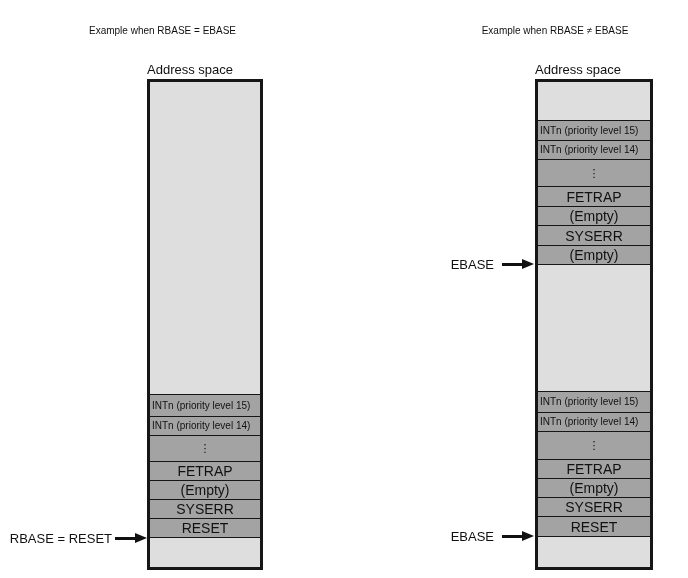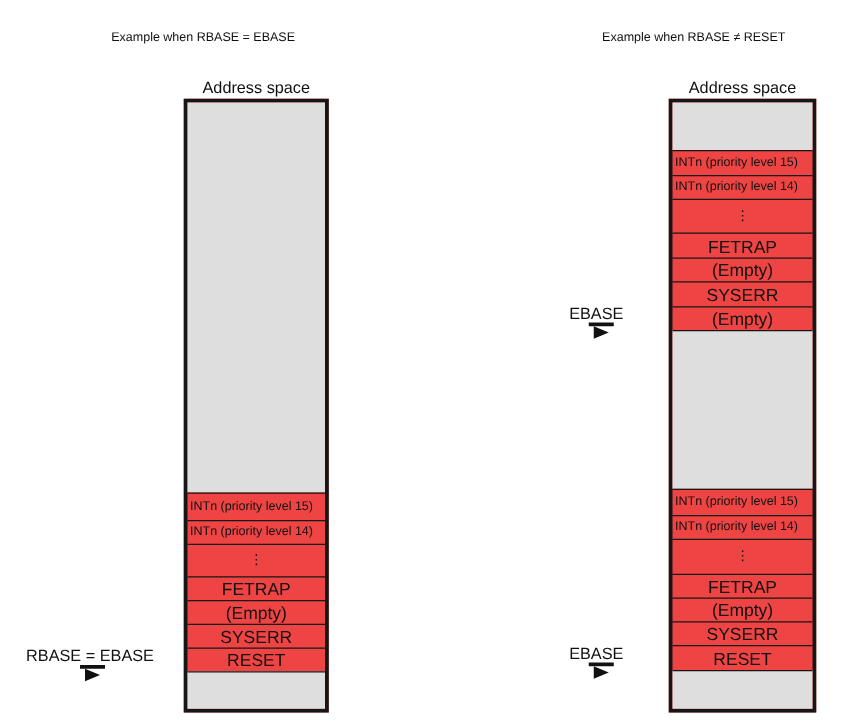--- a/index.html
+++ b/index.html
@@ -5,27 +5,27 @@
   html,body { margin:0; padding:0; }
   #canvas {
     position:relative; width:688px; height:578px; background:#ffffff;
     font-family:"Liberation Sans","DejaVu Sans",sans-serif; color:#111111;
     overflow:hidden;
   }
   .diagram-title { position:absolute; top:25px; font-size:10px; text-align:center; white-space:nowrap; }
   #left-title  { left:20px;  width:285px; }
   #right-title { left:455px; width:200px; }
 
-  .addr-label { position:absolute; top:62px; font-size:13px; text-align:center; }
+  .addr-label { position:absolute; top:62px; font-size:13px; text-align:left; }
   #left-addr  { left:147px; width:116px; }
   #right-addr { left:535px; width:118px; }
 
   .memory-box {
     position:absolute; top:79px; height:491px; box-sizing:border-box;
-    border:3px solid #161616; background:#ef4444;
+    border:3px solid #161616; background:#a3a3a3;
     display:flex; flex-direction:column;
   }
   #left-box  { left:147px; width:116px; }
   #right-box { left:535px; width:118px; }
 
   .cell {
     box-sizing:border-box; flex:0 0 auto;
     border-top:1px solid #161616;
     display:flex; align-items:center; justify-content:center;
     font-size:14px; line-height:1; white-space:nowrap; overflow:hidden;
@@ -34,21 +34,21 @@
   .cell.gray  { background:#dedede; }
   .cell.ltext { justify-content:flex-start; padding-left:2px; font-size:10px; }
   .cell.dots  { font-size:11px; letter-spacing:0; }
   .fill { flex:1 1 auto; }
   .h19{height:19px} .h20{height:20px} .h21{height:21px} .h22{height:22px}
   .h26{height:26px} .h27{height:27px} .h28{height:28px} .h30{height:30px}
   .h31{height:31px} .h38{height:38px}
 
   .pointer {
     position:absolute; height:14px; font-size:13px;
-    display:flex; align-items:center; justify-content:flex-end; white-space:nowrap;flex-direction:column;
+    display:flex; align-items:center; justify-content:flex-end; white-space:nowrap;
   }
   #left-pointer  { left:0px;   width:147px; top:531px; }
   #ebase-pointer { left:428px; width:106px; top:257px; }
   #rbase-pointer { left:428px; width:106px; top:529px; }
   .pointer .lbl   { margin-right:3px; }
   #ebase-pointer .lbl, #rbase-pointer .lbl { margin-right:8px; }
   .pointer .shaft { width:20px; height:3px; background:#111111; flex:0 0 auto; }
   .pointer .head  { width:0; height:0; flex:0 0 auto;
     border-left:12px solid #111111; border-top:5px solid transparent; border-bottom:5px solid transparent; }
 </style>
@@ -67,26 +67,26 @@
     <div class="cell ltext h19">INTn (priority level 14)</div>
     <div class="cell dots h26">⋮</div>
     <div class="cell h19">FETRAP</div>
     <div class="cell h19">(Empty)</div>
     <div class="cell h19">SYSERR</div>
     <div class="cell h19">RESET</div>
     <div class="cell gray h30"></div>
   </div>
 
   <div id="left-pointer" class="pointer">
-    <span class="lbl">RBASE = EBASE</span>
+    <span class="lbl">RBASE = RESET</span>
     <span class="shaft"></span>
     <span class="head"></span>
   </div>
 
-  <div id="right-title" class="diagram-title">Example when RBASE ≠ RESET</div>
+  <div id="right-title" class="diagram-title">Example when RBASE ≠ EBASE</div>
 
   <div id="right-addr" class="addr-label">Address space</div>
 
   <div id="right-box" class="memory-box">
     <div class="cell gray h38 first"></div>
     <div class="cell ltext h20">INTn (priority level 15)</div>
     <div class="cell ltext h19">INTn (priority level 14)</div>
     <div class="cell dots h27">⋮</div>
     <div class="cell h20">FETRAP</div>
     <div class="cell h19">(Empty)</div>

